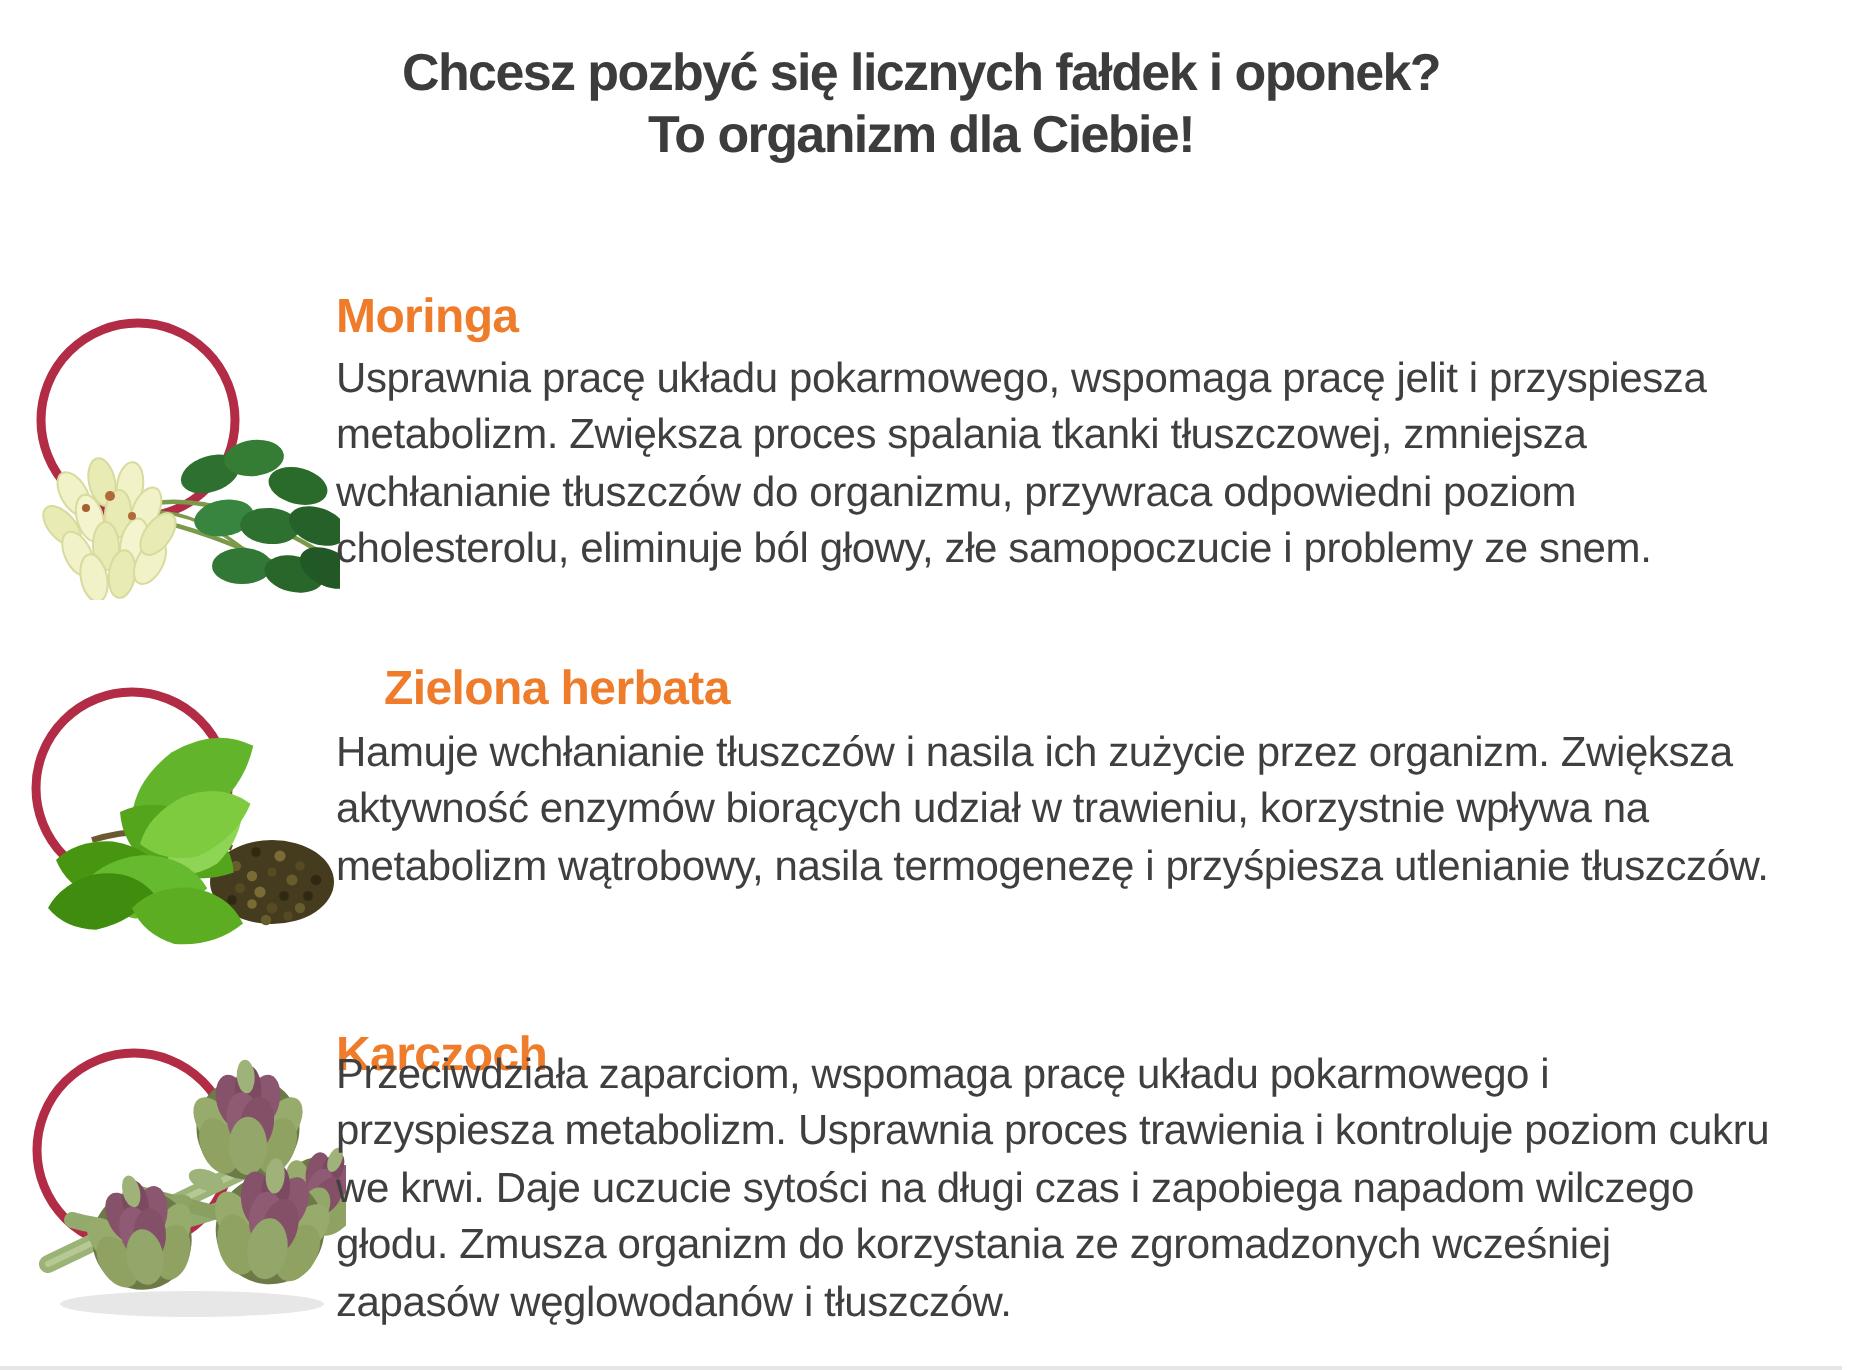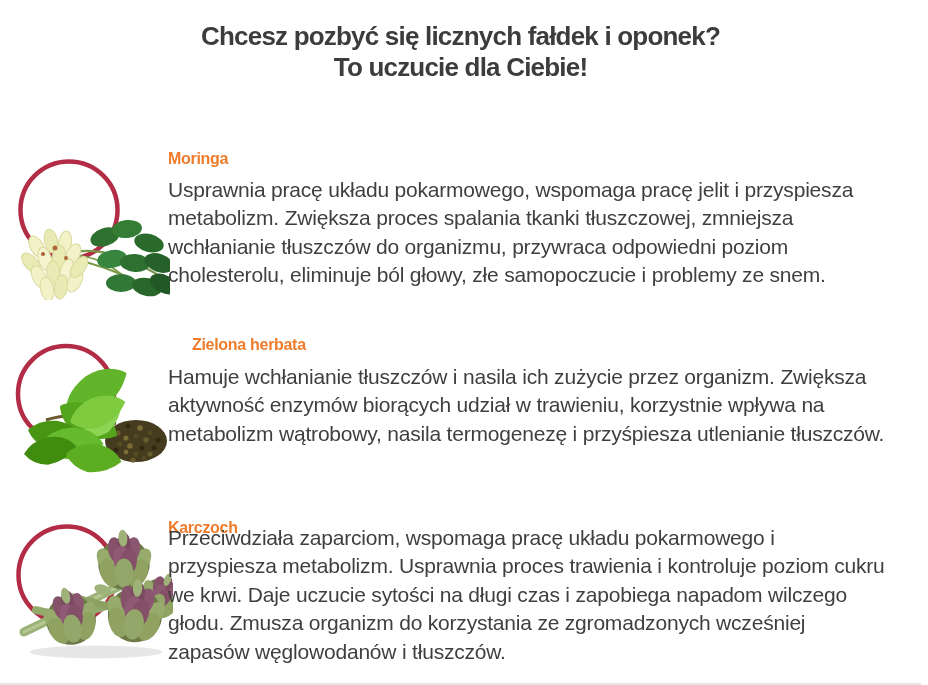--- a/index.html
+++ b/index.html
@@ -24,21 +24,21 @@
   }
 
   .fig { position:absolute; left:8px; }
   .fig svg { display:block; }
   .fig1 { top:150px; width:162px; height:150px; }
   .fig2 { top:338px; width:162px; height:138px; }
   .fig3 { top:512px; width:165px; height:152px; }
 
   .ingredient-heading {
     position:absolute; left:168px;
-    font-size:16px; line-height:24px;
+    font-size:24px; line-height:24px;
     font-weight:bold;
     letter-spacing:-0.3px;
     color:#EE7C2B;
   }
   .head1 { top:147px; }
   .head2 { top:333px;margin-left:24px; }
   .head3 { top:516px; }
 
   .ingredient-body {
     position:absolute; left:168px; width:719px;
@@ -56,21 +56,21 @@
     background:#e6e6e6;
   }
 </style>
 </head>
 <body>
 
 <div class="page">
 
   <header class="title">
     <div>Chcesz pozbyć się licznych fałdek i oponek?</div>
-    <div>To uczucie dla Ciebie!</div>
+    <div>To organizm dla Ciebie!</div>
   </header>
 
   <figure class="fig fig1">
     <svg width="162" height="150" viewBox="0 0 162 150">
       <defs>
         <ellipse id="mleaf" rx="15" ry="9"></ellipse>
         <ellipse id="mbud" rx="6.5" ry="12" stroke="#d8da9e" stroke-width="1"></ellipse>
       </defs>
 
       <circle cx="61" cy="60" r="48.5" fill="none" stroke="#B22C46" stroke-width="4.5"></circle>

